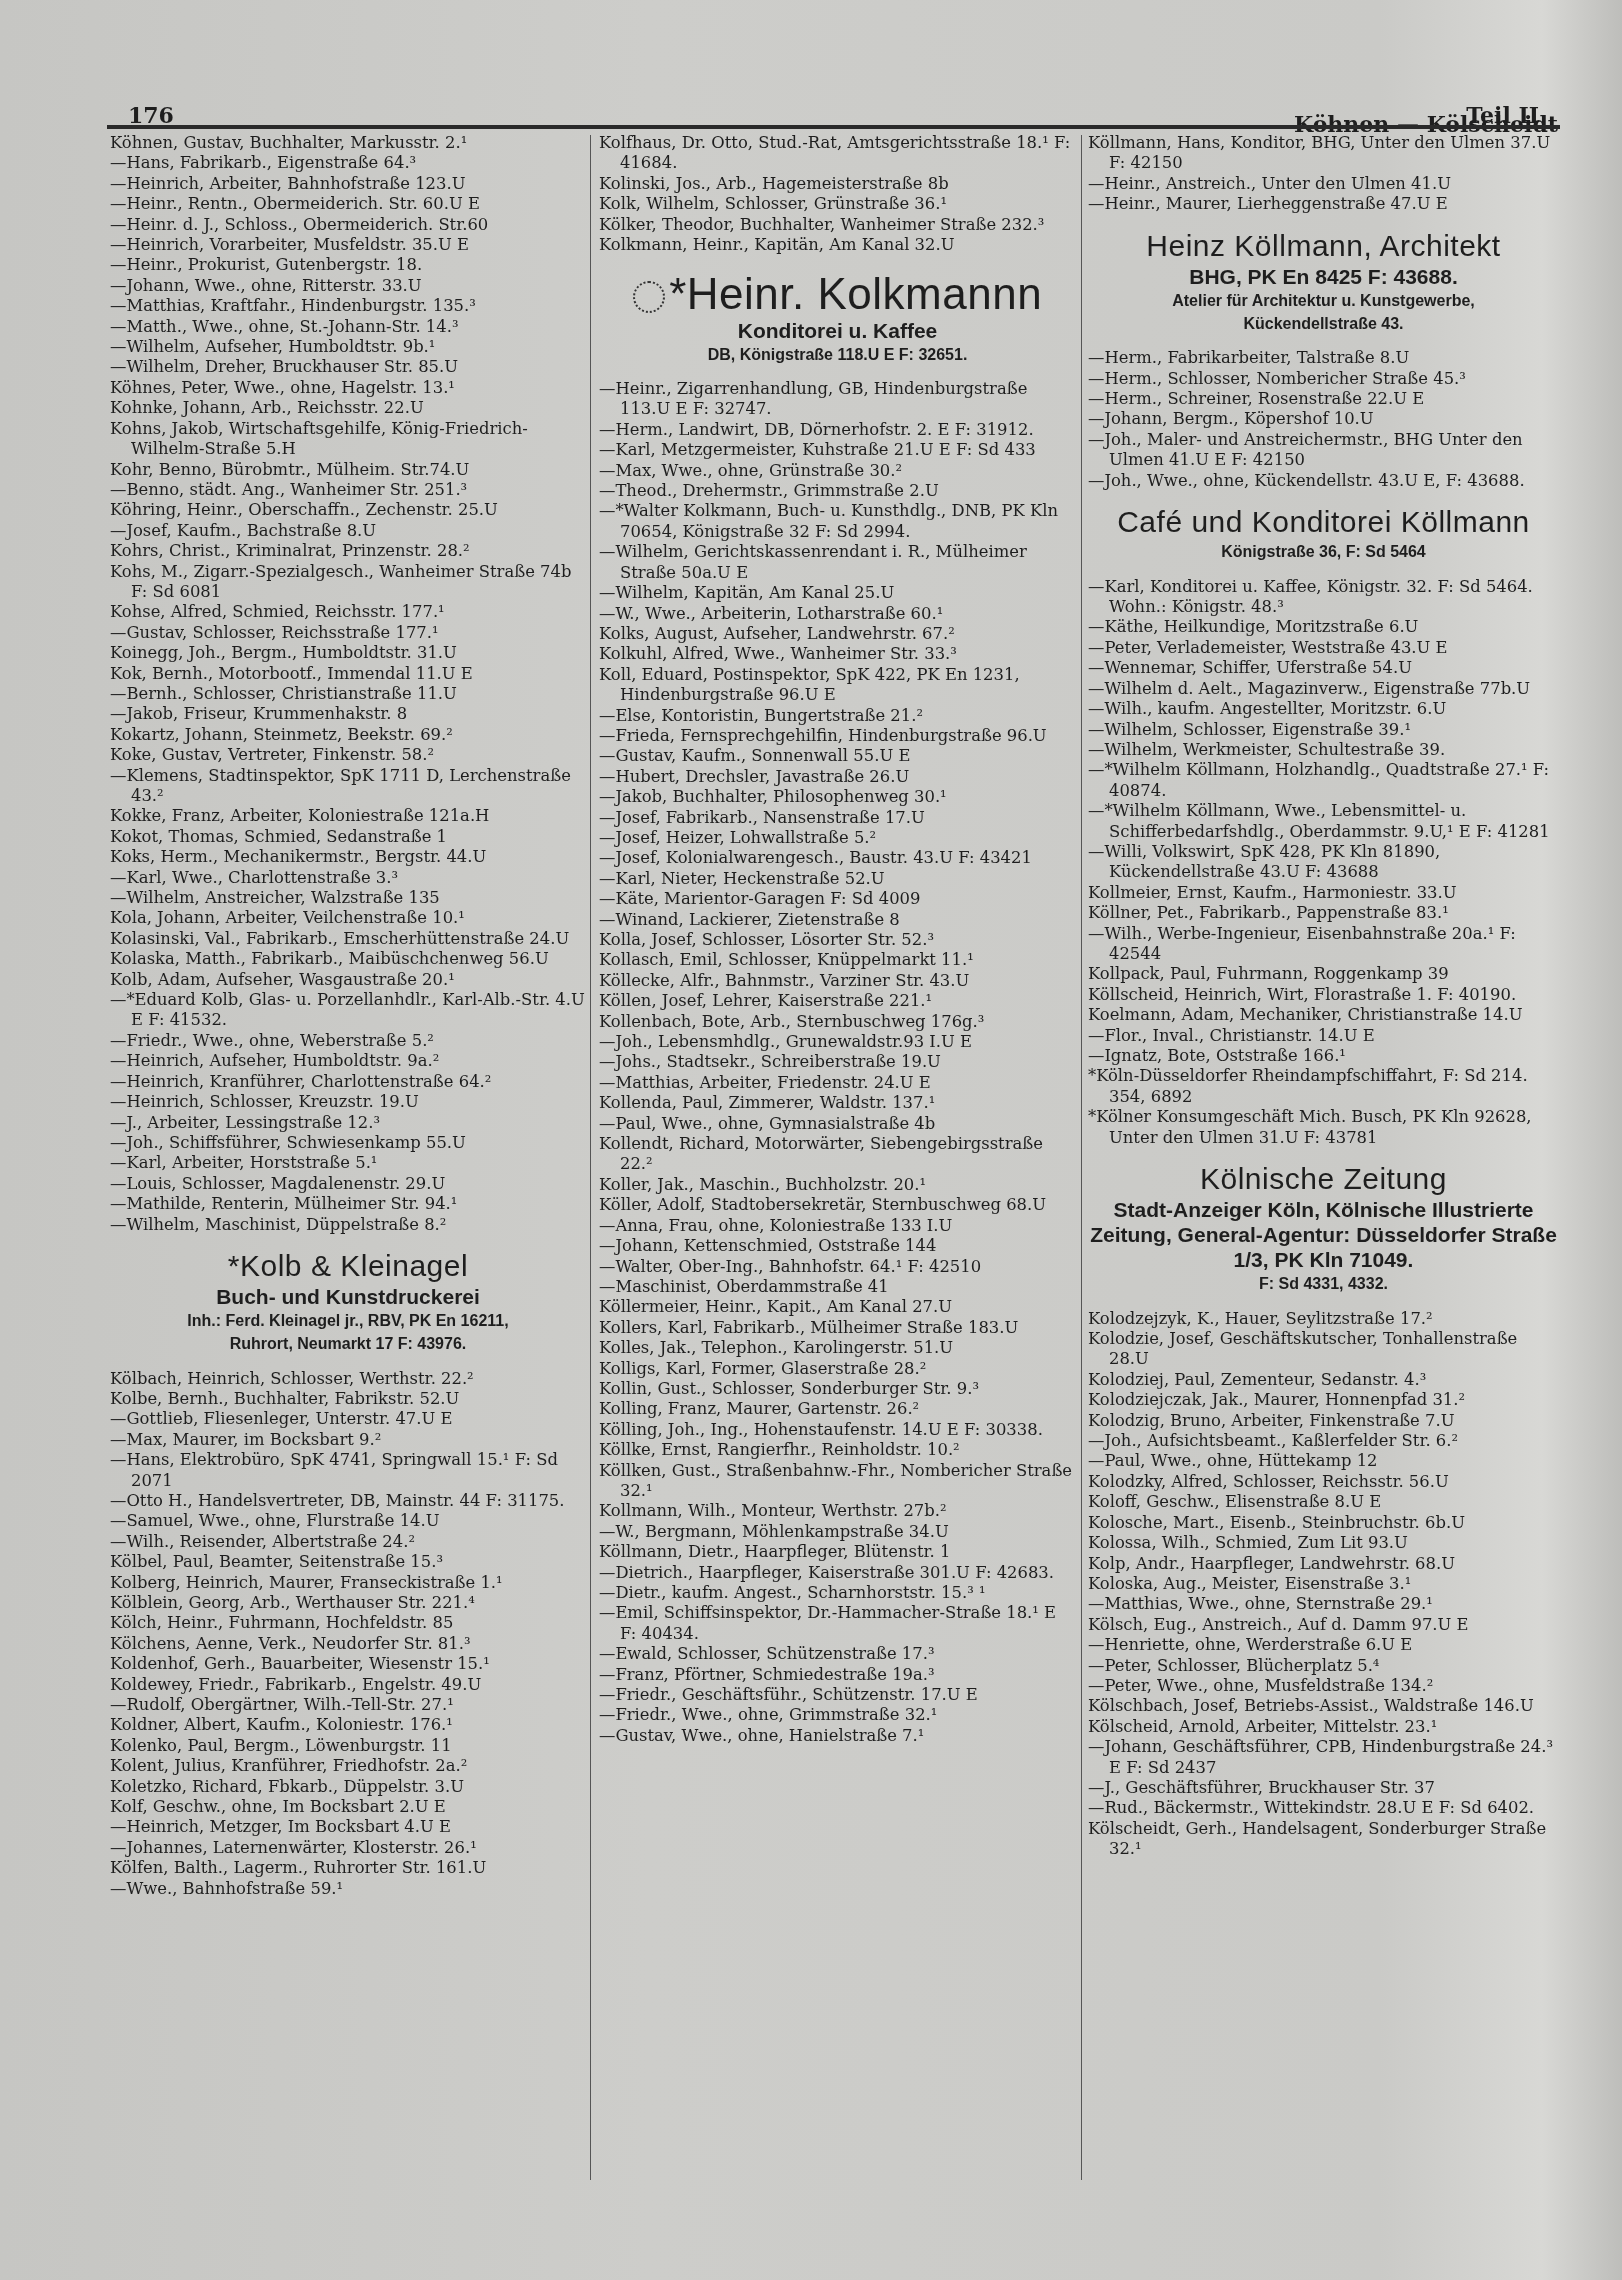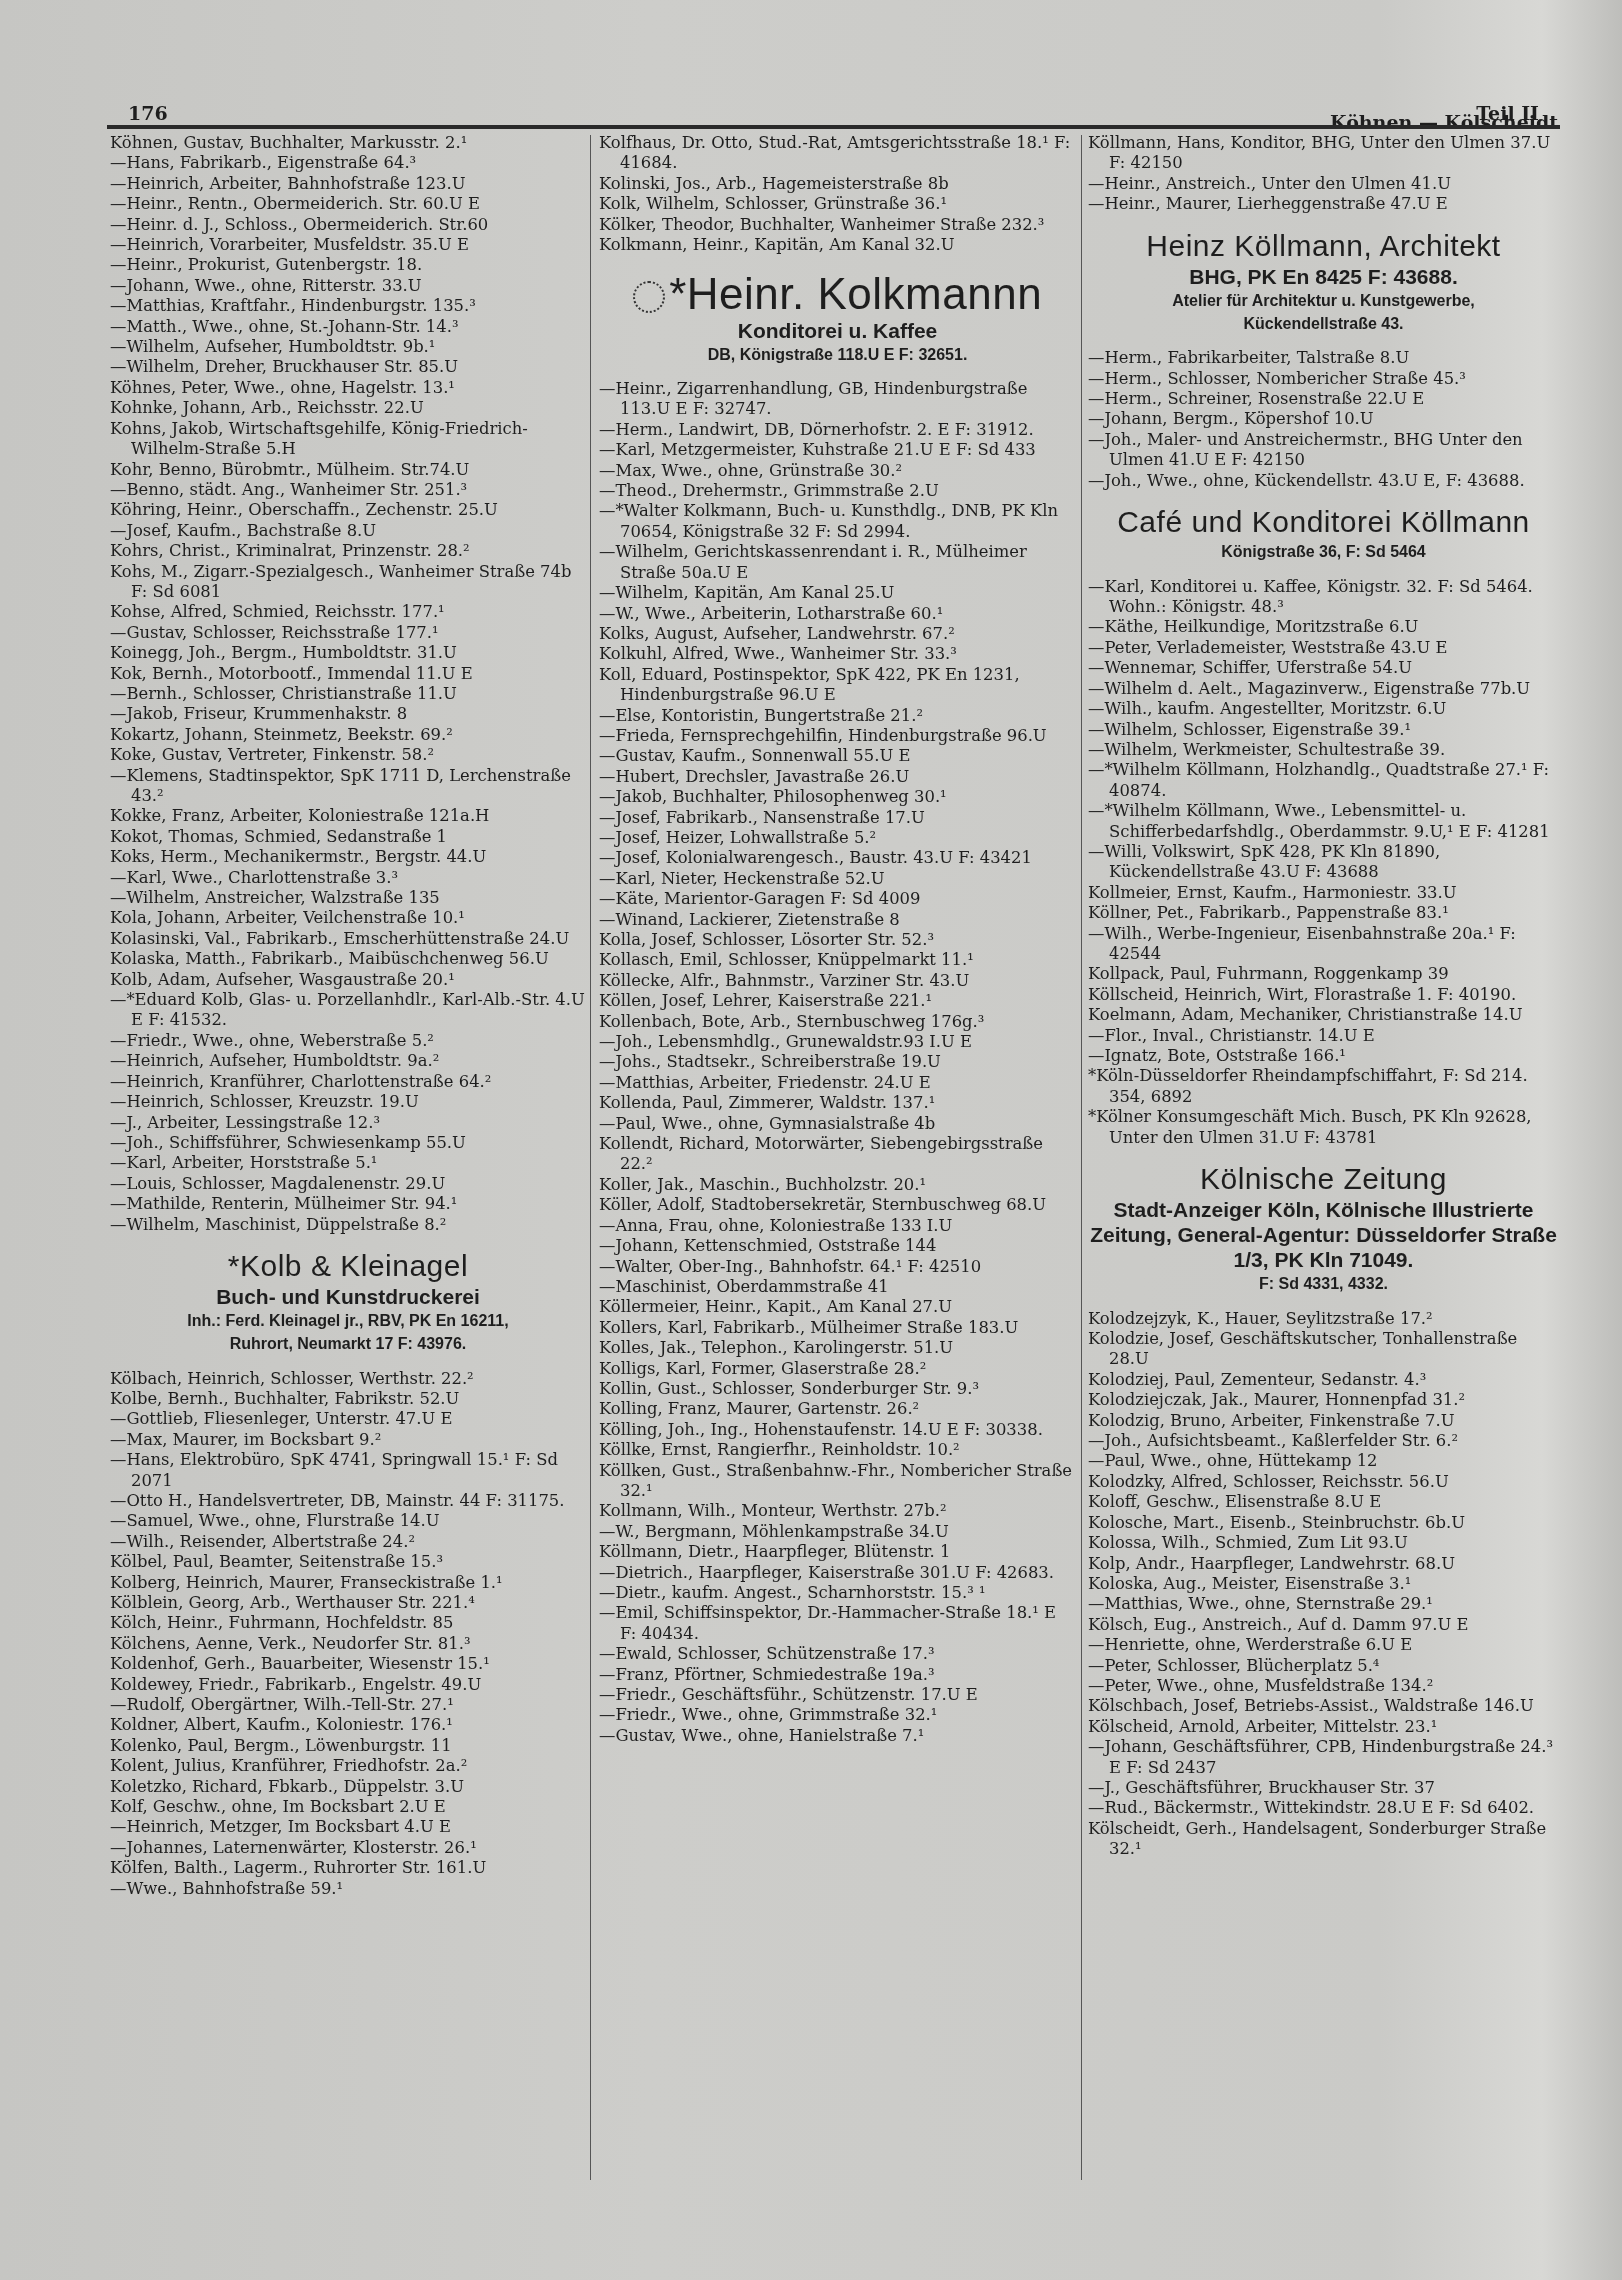--- a/index.html
+++ b/index.html
@@ -8,21 +8,21 @@
     background: #c9c9c6;
     font-family: "DejaVu Serif", serif;
     color: #1e1e1e;
   }
   .page {
     position: absolute; left: 0; top: 0; width: 1623px; height: 2281px;
     background: linear-gradient(90deg, #c6c6c3 0%, #cdcdca 40%, #cacac7 85%, #d8d8d5 95%, #bdbdba 100%);
   }
   .header {
     position: absolute; left: 109px; top: 100px; width: 1449px; height: 28.5px;
-    font-weight: bold; font-size: 19px;
+    font-weight: bold; font-size: 22px;
   }
   .header .pagenum { position: absolute; left: 19px; top: 1.9px; }
   .header .range { position: absolute; left: 0; right: 0; top: 11px; text-align: right; }
   .header .part { position: absolute; right: 19px; top: 1.9px; }
   .rule { position: absolute; left: 107px; top: 125px; width: 1453px; height: 3.8px; background: #2a2a2a; }
   .col {
     position: absolute; top: 133px; width: 476px;
     font-size: 16.4px; line-height: 20.4px;
   }
   .col1 { left: 110px; }

